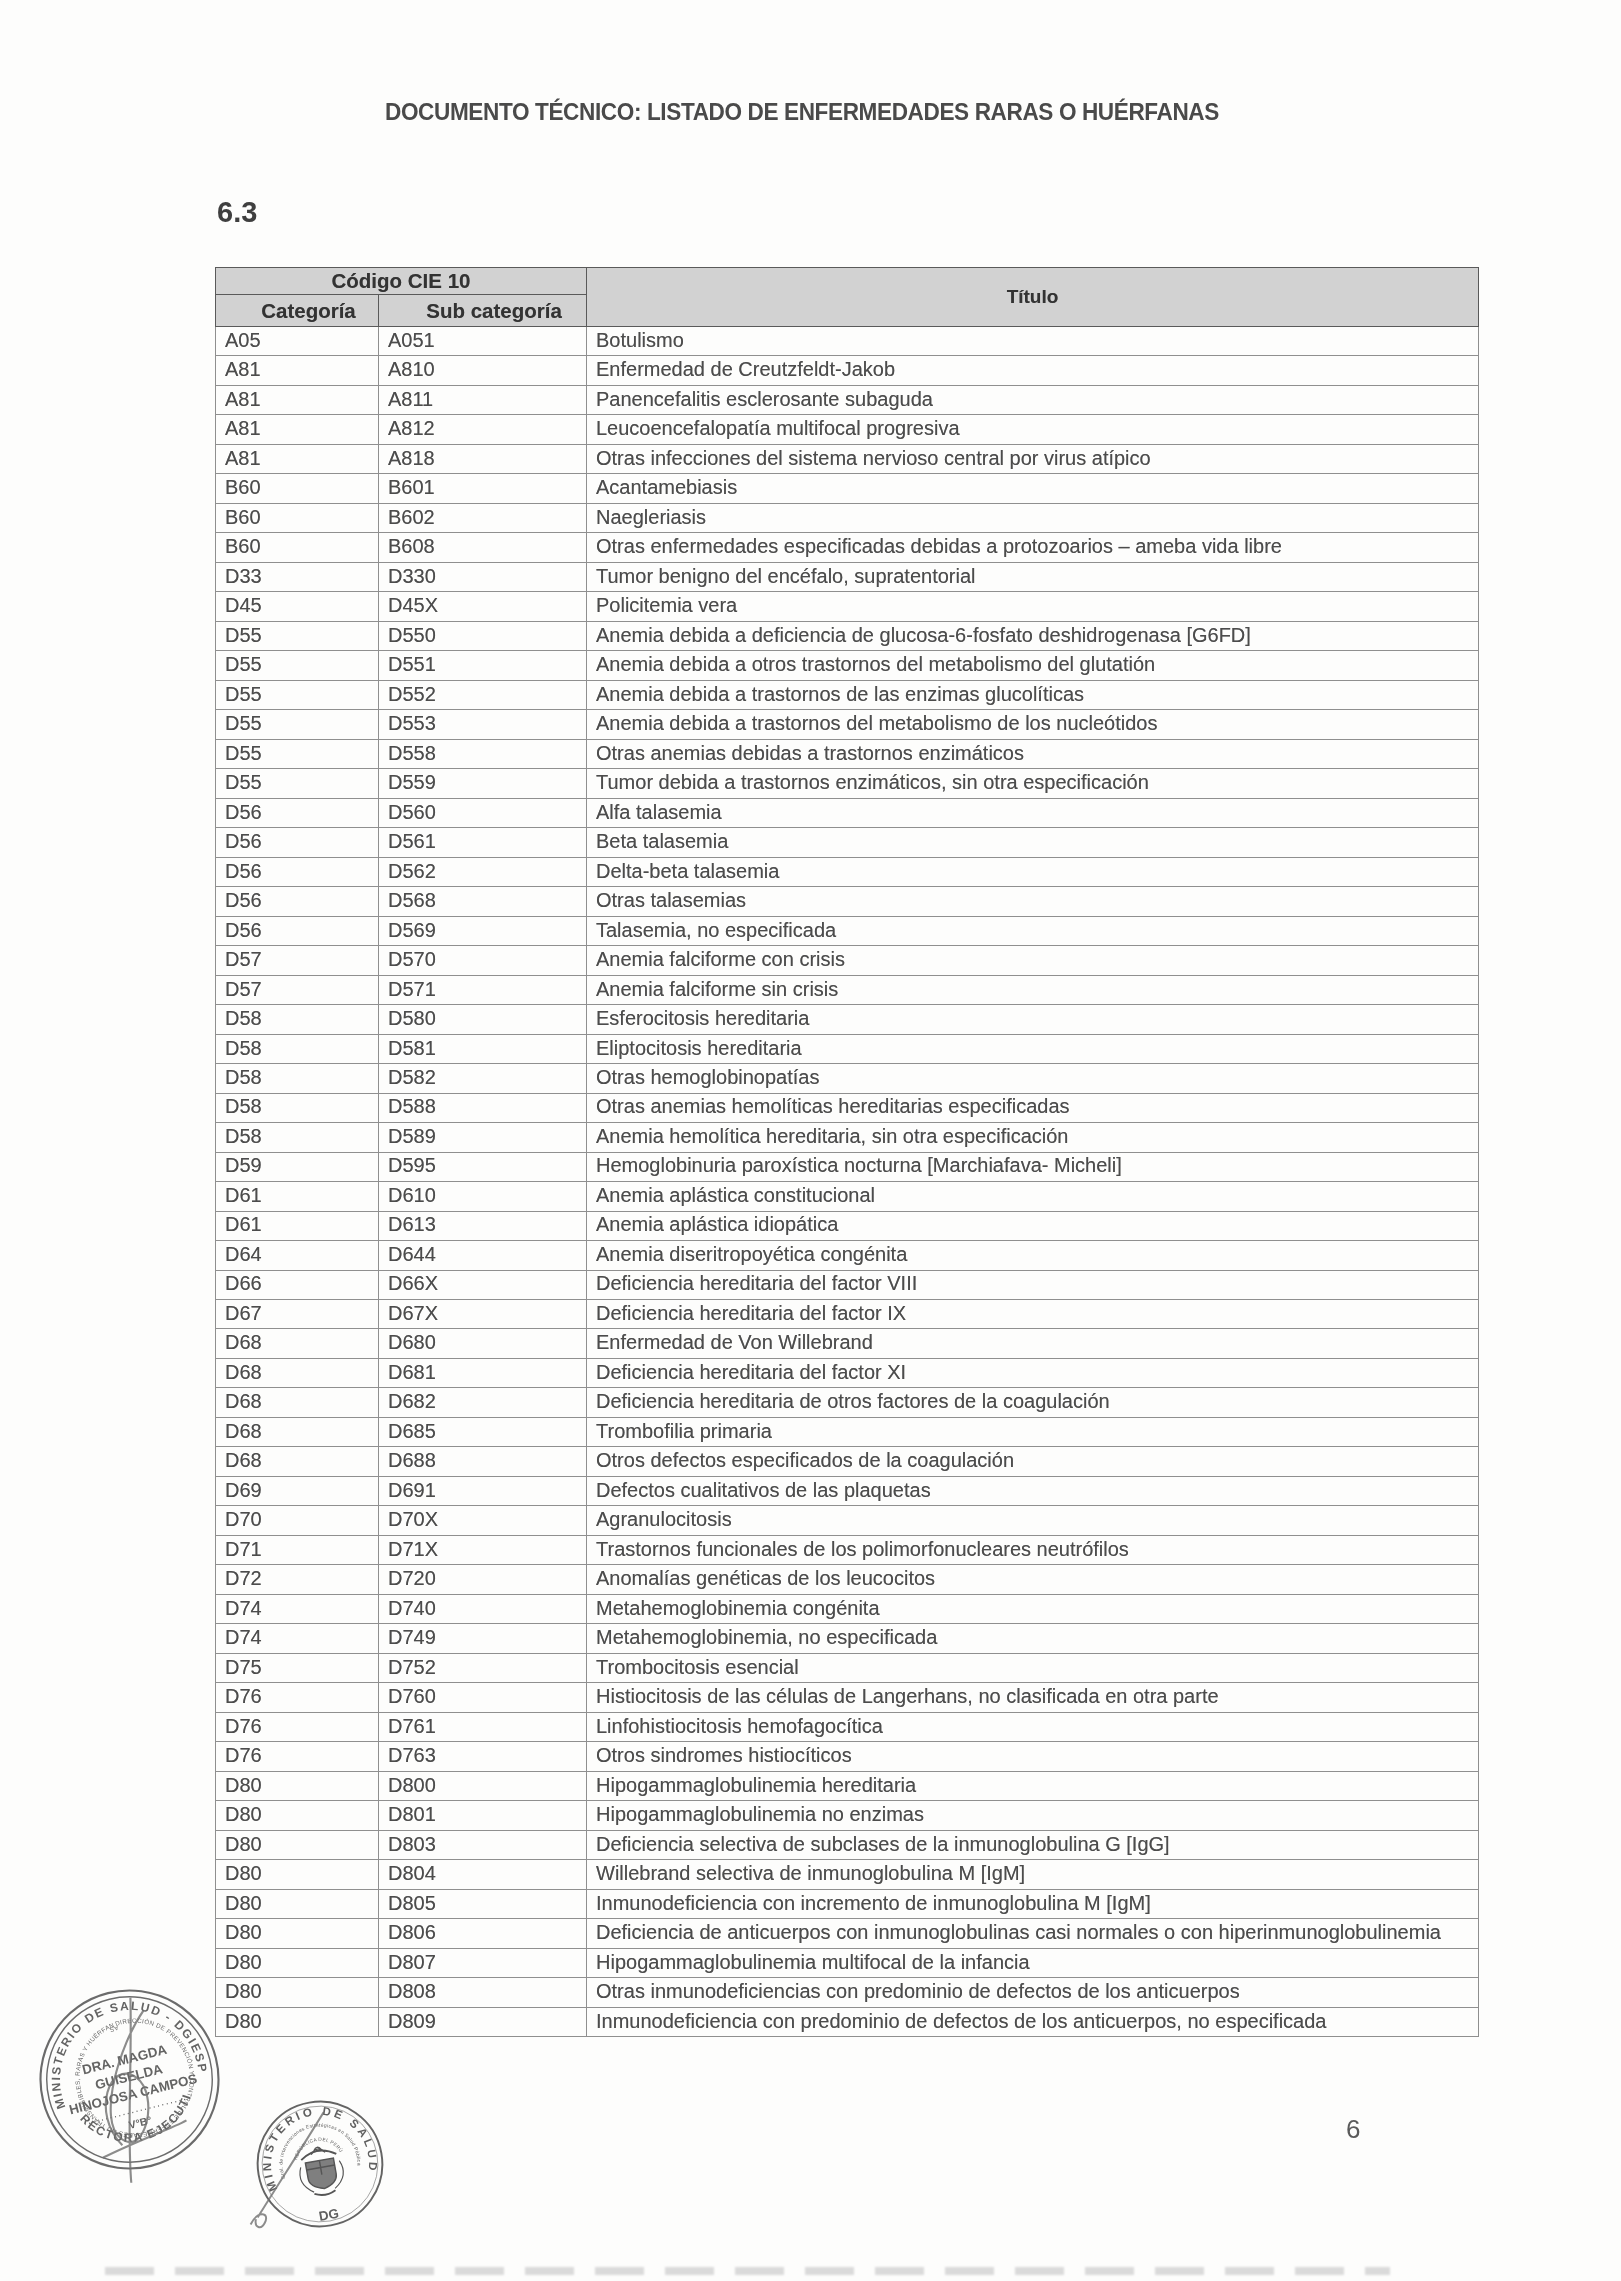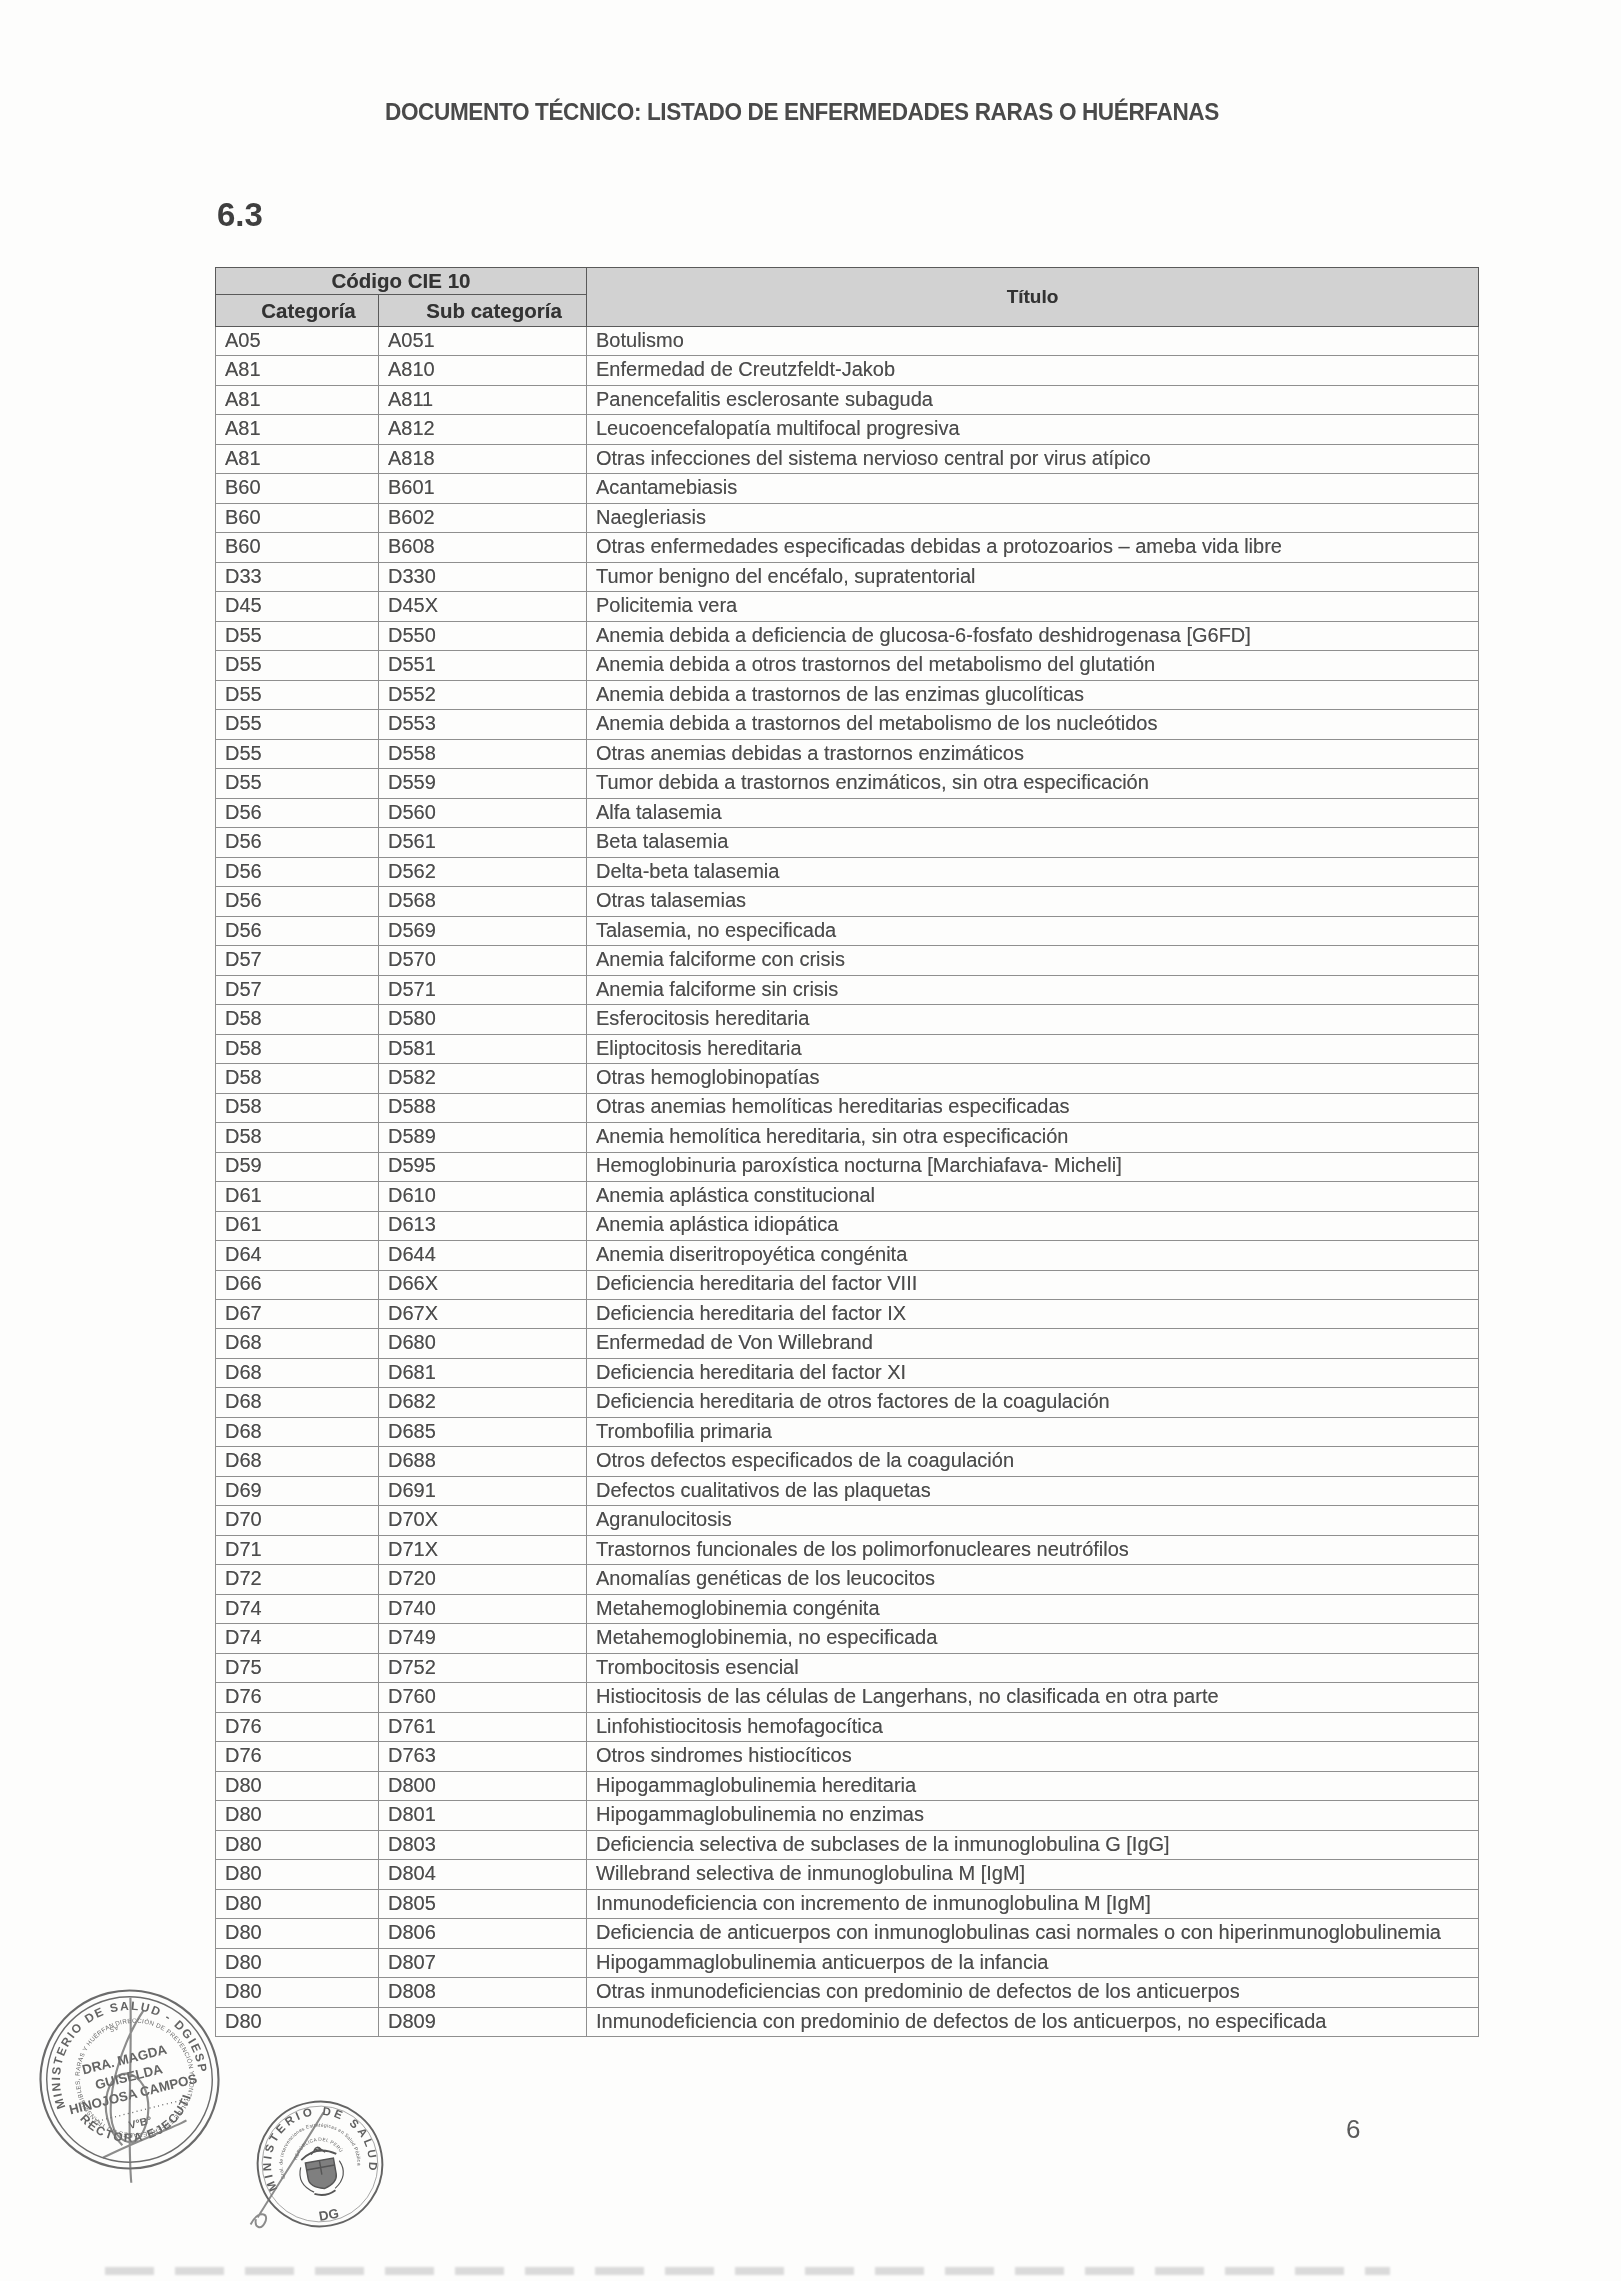--- a/index.html
+++ b/index.html
@@ -9,21 +9,21 @@
     font-family:"Liberation Sans","DejaVu Sans",sans-serif;
     color:#474747;overflow:hidden;
   }
   .doc-header{
     position:absolute;top:98px;left:0;width:1604px;
     text-align:center;font-size:24px;font-weight:bold;color:#4a4a4a;
     letter-spacing:-0.4px;transform:scaleX(.94);transform-origin:50% 50%;
   }
   .section-heading{
     position:absolute;top:196px;left:217px;
-    font-size:33px;font-weight:bold;color:#3f3f3f;display:flex;
+    font-size:29px;font-weight:bold;color:#3f3f3f;display:flex;
   }
   .section-heading .num{width:82px;font-weight:bold;}
   table.cie{
     position:absolute;left:215px;top:267px;width:1263px;
     border-collapse:collapse;table-layout:fixed;
     font-size:20px;color:#4c4c4c;
   }
   table.cie th,table.cie td{
     border:1.4px solid #8f8f8f;
     box-sizing:border-box;
@@ -353,21 +353,21 @@
         <td class="title">Inmunodeficiencia con incremento de inmunoglobulina M [IgM]</td>
       </tr>
       <tr>
         <td class="code">D80</td>
         <td class="code">D806</td>
         <td class="title">Deficiencia de anticuerpos con inmunoglobulinas casi normales o con hiperinmunoglobulinemia</td>
       </tr>
       <tr>
         <td class="code">D80</td>
         <td class="code">D807</td>
-        <td class="title">Hipogammaglobulinemia anticuerpos de la infancia</td>
+        <td class="title">Hipogammaglobulinemia multifocal de la infancia</td>
       </tr>
       <tr>
         <td class="code">D80</td>
         <td class="code">D808</td>
         <td class="title">Otras inmunodeficiencias con predominio de defectos de los anticuerpos</td>
       </tr>
       <tr>
         <td class="code">D80</td>
         <td class="code">D809</td>
         <td class="title">Inmunodeficiencia con predominio de defectos de los anticuerpos, no especificada</td>

